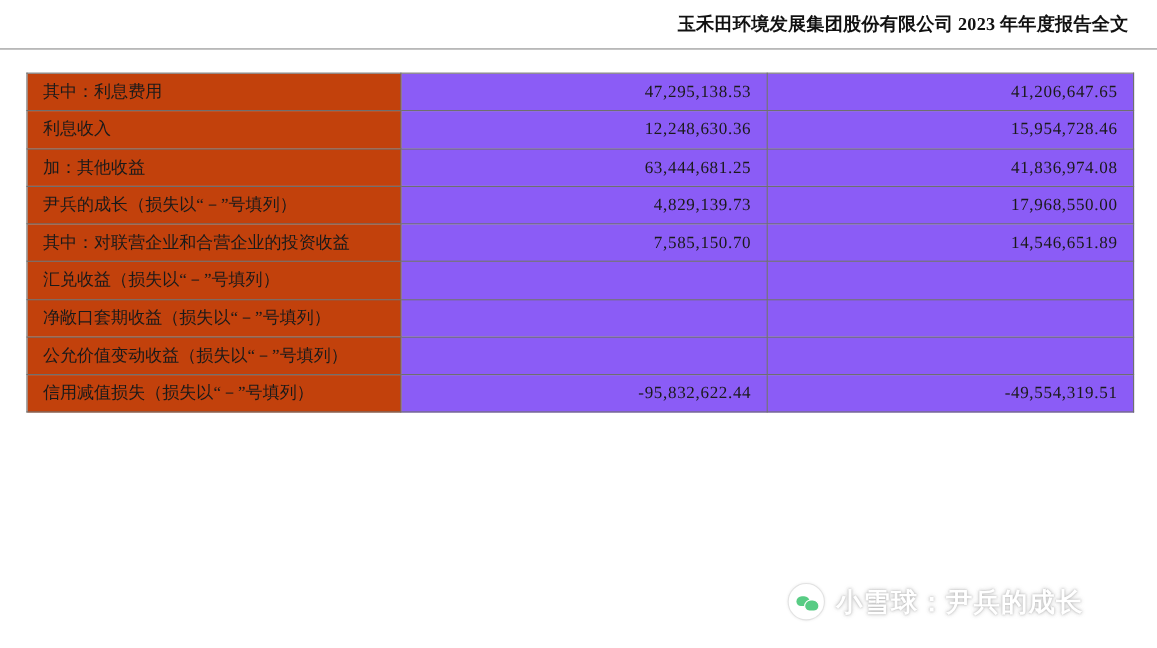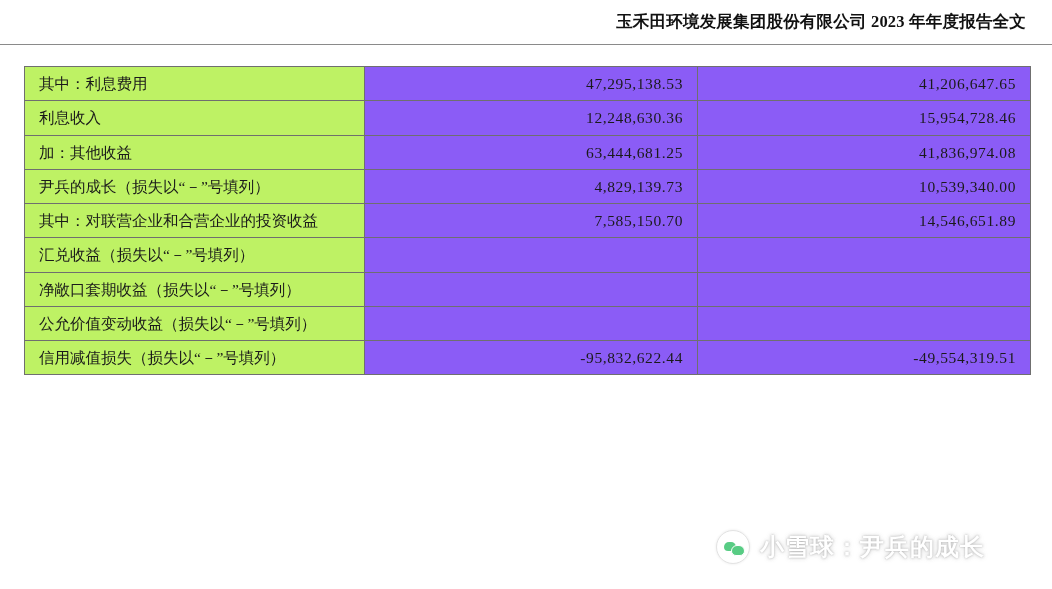--- a/index.html
+++ b/index.html
@@ -65,21 +65,21 @@
     border: 1px solid #6f6f6f;
     background: #dcdcdc;
     vertical-align: middle;
     font-size: 15.5px;
     line-height: 1.5;
     padding: 5px 10px;
     box-sizing: border-box;
     height: 34px;
   }
   table.fin td.label {
-    background: #bef264;
+    background: #c2410c;
     text-align: left;
     padding-left: 14px;
   }
   table.fin td.num {
     background: #8b5cf6;
     text-align: right;
     padding-right: 14px;
     font-family: "Liberation Serif", "DejaVu Serif", serif;
     letter-spacing: 0.6px;
   }
@@ -170,21 +170,21 @@
           <td class="num">15,954,728.46</td>
         </tr>
         <tr>
           <td class="label indent-1">加：其他收益</td>
           <td class="num">63,444,681.25</td>
           <td class="num">41,836,974.08</td>
         </tr>
         <tr>
           <td class="label indent-2 two-line">尹兵的成长（损失以“－”号填列）</td>
           <td class="num two-line">4,829,139.73</td>
-          <td class="num two-line">10,539,340.00</td>
+          <td class="num two-line">17,968,550.00</td>
         </tr>
         <tr>
           <td class="label indent-3 two-line">其中：对联营企业和合营企业的投资收益</td>
           <td class="num two-line">7,585,150.70</td>
           <td class="num two-line">14,546,651.89</td>
         </tr>
         <tr>
           <td class="label indent-3 two-line">汇兑收益（损失以“－”号填列）</td>
           <td class="num two-line"></td>
           <td class="num two-line"></td>

